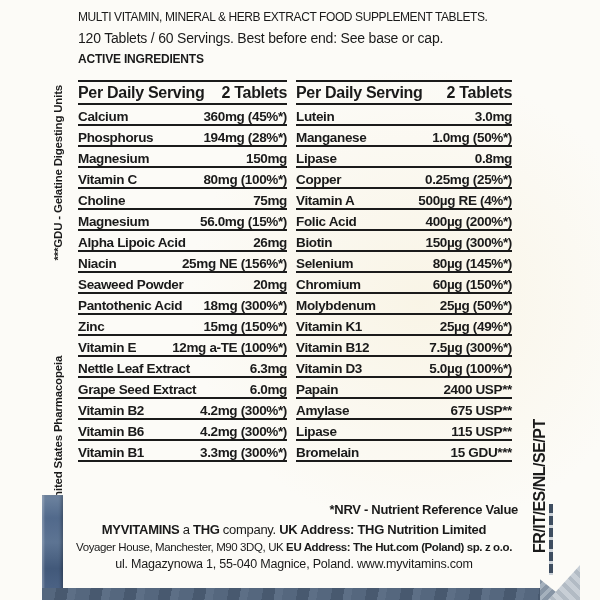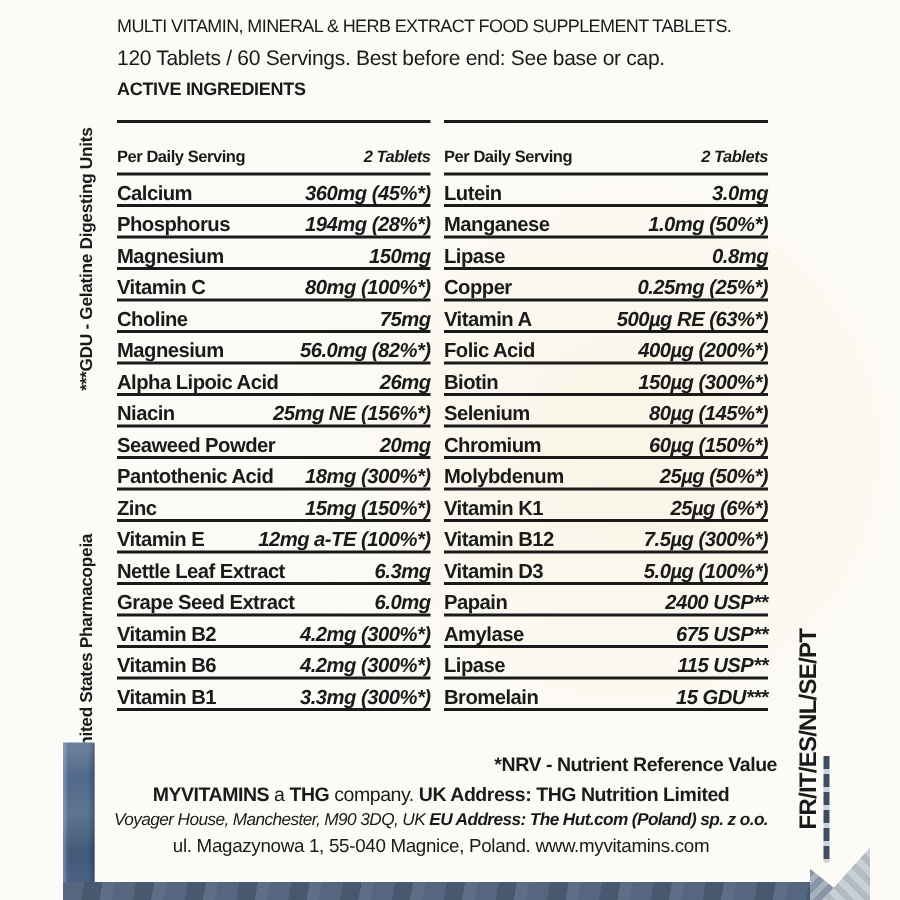--- a/index.html
+++ b/index.html
@@ -21,34 +21,34 @@
   .col { position:absolute; top:80px; border-top:2px solid #1b1b1b; }
   .col-left  { left:78px;  width:209px; }
   .col-right { left:296px; width:216px; }
 
   .hdr-row, .ing-row {
     display:flex; justify-content:space-between; align-items:center;
     box-sizing:border-box; white-space:nowrap;
   }
   .hdr-row {
     height:23.2px; border-bottom:2.5px solid #1b1b1b;
-    font-size:11px; font-weight:600; letter-spacing:-0.3px;margin-top:12px;
+    font-size:16px; font-weight:600; letter-spacing:-0.3px;
   }
   .ing-row {
     height:21px; border-bottom:2px solid #1b1b1b;
     font-size:13.5px; font-weight:600; letter-spacing:-0.35px;align-items:flex-end;
   }
   .ing-name { text-align:left; }
-  .ing-amt  { text-align:right;font-style:italic; }
+  .ing-amt  { text-align:right; }
 
   .nrv-note { left:290px; top:502px; width:228px; text-align:right; font-size:13px; font-weight:600; letter-spacing:-0.3px; white-space:nowrap; }
 
   .footer { left:50px; top:521px; width:488px; text-align:center; }
   .f-line1 { font-size:13px;   line-height:17.5px; letter-spacing:-0.3px; white-space:nowrap; }
-  .f-line2 { font-size:11.5px; line-height:17.5px; letter-spacing:-0.4px; white-space:nowrap;font-style:italic; }
+  .f-line2 { font-size:11.5px; line-height:17.5px; letter-spacing:-0.4px; white-space:nowrap; }
   .f-line3 { font-size:12.5px; line-height:17.5px; letter-spacing:-0.2px; white-space:nowrap; }
   .bold { font-weight:700;text-align:right; }
 
   .vert-usp-gdu {
     left:50px; top:85px; width:462px; height:15px;
     transform-origin:0 0; transform:rotate(-90deg) translateX(-462px);
     display:flex; justify-content:space-between; align-items:center;
     font-size:11.5px; font-weight:700; letter-spacing:-0.2px; white-space:nowrap;
   }
   .vert-lang {
@@ -115,21 +115,21 @@
       <span class="ing-amt">80mg (100%*)</span>
     </div>
 
     <div class="ing-row">
       <span class="ing-name">Choline</span>
       <span class="ing-amt">75mg</span>
     </div>
 
     <div class="ing-row">
       <span class="ing-name">Magnesium</span>
-      <span class="ing-amt">56.0mg (82%*)</span>
+      <span class="ing-amt">56.0mg (15%*)</span>
     </div>
 
     <div class="ing-row">
       <span class="ing-name">Alpha Lipoic Acid</span>
       <span class="ing-amt">26mg</span>
     </div>
 
     <div class="ing-row">
       <span class="ing-name">Niacin</span>
       <span class="ing-amt">25mg NE (156%*)</span>
@@ -202,21 +202,21 @@
       <span class="ing-amt">0.8mg</span>
     </div>
 
     <div class="ing-row">
       <span class="ing-name">Copper</span>
       <span class="ing-amt">0.25mg (25%*)</span>
     </div>
 
     <div class="ing-row">
       <span class="ing-name">Vitamin A</span>
-      <span class="ing-amt">500µg RE (63%*)</span>
+      <span class="ing-amt">500µg RE (4%*)</span>
     </div>
 
     <div class="ing-row">
       <span class="ing-name">Folic Acid</span>
       <span class="ing-amt">400µg (200%*)</span>
     </div>
 
     <div class="ing-row">
       <span class="ing-name">Biotin</span>
       <span class="ing-amt">150µg (300%*)</span>
@@ -232,21 +232,21 @@
       <span class="ing-amt">60µg (150%*)</span>
     </div>
 
     <div class="ing-row">
       <span class="ing-name">Molybdenum</span>
       <span class="ing-amt">25µg (50%*)</span>
     </div>
 
     <div class="ing-row">
       <span class="ing-name">Vitamin K1</span>
-      <span class="ing-amt">25µg (6%*)</span>
+      <span class="ing-amt">25µg (49%*)</span>
     </div>
 
     <div class="ing-row">
       <span class="ing-name">Vitamin B12</span>
       <span class="ing-amt">7.5µg (300%*)</span>
     </div>
 
     <div class="ing-row">
       <span class="ing-name">Vitamin D3</span>
       <span class="ing-amt">5.0µg (100%*)</span>

